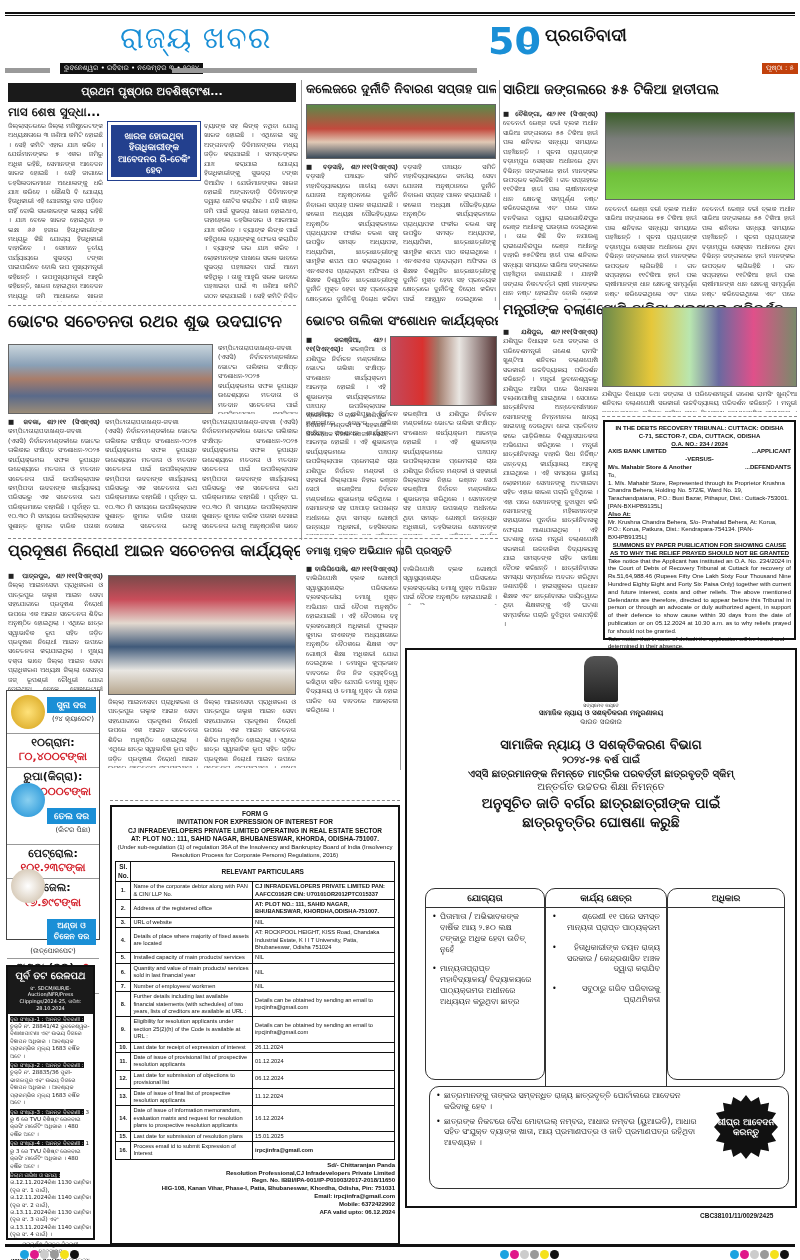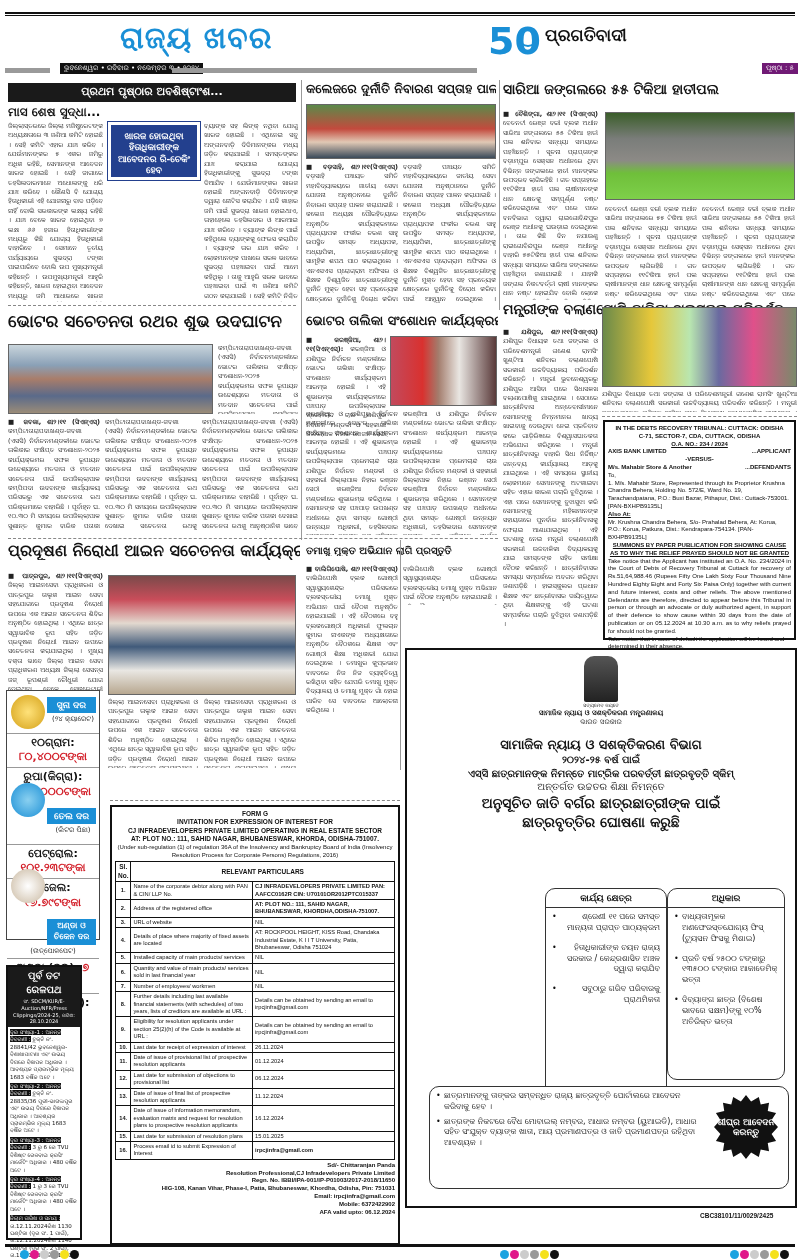--- a/index.html
+++ b/index.html
@@ -1,23 +1,23 @@
 <!DOCTYPE html>
 <html><head>
 <meta charset="utf-8">
 <style>
 *{box-sizing:border-box;margin:0;padding:0}
 body{width:800px;height:1260px;background:#fff;font-family:"DejaVu Sans",sans-serif;color:#111;position:relative;overflow:hidden;font-size:7px;line-height:1.35}
 .abs{position:absolute}
 .rule2{position:absolute;left:5px;right:5px;height:2px;background:#111}
 .grayband{position:absolute;height:5px;background:#9a9a9a}
-.mast{color:#1a8fd6;font-weight:bold;font-size:30px;letter-spacing:1px}
+.mast{color:#1a8fd6;font-weight:normal;font-size:30px;letter-spacing:1px}
 .datebox{background:#111;color:#fff;font-size:7px;padding:1px 4px}
 .brand{font-weight:bold;font-size:17px;color:#111}
-.pg{background:#701a75;color:#fff;font-size:7px;padding:1px 4px}
+.pg{background:#c2410c;color:#fff;font-size:7px;padding:1px 4px}
 .h1{font-weight:bold;color:#111;line-height:1.1;white-space:nowrap;overflow:hidden}
 .body{font-size:6.5px;line-height:1.45;color:#222;text-align:justify;overflow:hidden}
 .dl{font-weight:bold}
 .photo{background:linear-gradient(135deg,#6b7a5a,#a6896d 40%,#4a5d3f);border:1px solid #666}
 .blackbar{background:#1a1a1a;color:#fff;text-align:center;font-weight:bold;font-size:11px;padding:2px}
 .bluebox{background:#23408e;color:#fff;text-align:center;font-weight:bold;font-size:12px;padding:6px;line-height:1.25;border:3px solid #fff;outline:1px solid #23408e}
 .dash{border-top:1px dashed #888;position:absolute}
 .vline{position:absolute;width:1px;background:#999}
 .adbox{border:2px solid #111;background:#fff;position:absolute}
 table.eoi{border-collapse:collapse;width:100%;font-size:5.7px;font-family:"Liberation Sans",sans-serif}
@@ -145,21 +145,21 @@
   <div style="text-align:center;font-size:7px;margin-left:40px;padding:2px 0">(ଲିଟର ପିଛା)</div>
   <div class="price-line" style="margin-top:6px"><span>ପେଟ୍ରୋଲ: </span><span class="val">୧୦୧.୨୩ଟଙ୍କା</span></div>
   <div class="price-line"><span>ଡିଜେଲ: </span><span class="val">୯୬.୭୯ଟଙ୍କା</span></div>
   <div class="circ" style="left:4px;top:178px;width:34px;height:34px;background:radial-gradient(#fff,#c9b8a0)"></div>
   <div class="price-title" style="margin:6px 3px 0 40px;font-size:8px">ଅଣ୍ଡା ଓ ଚିକେନ ଦର</div>
   <div style="text-align:center;font-size:7px;padding:2px 0">(ଉତ୍ପୋଳପେଟ)</div>
   <div class="price-line"><span>ଅଣ୍ଡା (ଦର): </span><span class="val">୭ ଟଙ୍କା</span></div>
   <div class="price-line"><span>ଚିକେନ(କି.ଗ୍ରା): </span><span class="val">୨୨୦ଟଙ୍କା</span></div>
 </div>
 
-<div class="adbox" style="left:6px;top:965px;width:76px;height:275px;font-size:5.5px;line-height:1.35;padding:0">
+<div class="adbox" style="left:6px;top:965px;width:89px;height:275px;font-size:5.5px;line-height:1.35;padding:0">
   <div style="background:#1a1a1a;color:#fff;text-align:center;font-weight:bold;font-size:10px;padding:2px">ପୂର୍ବ ତଟ ରେଳପଥ</div>
   <div style="background:#1a1a1a;color:#fff;text-align:center;font-size:5px;padding:0 2px 2px">ସଂ. SDCM/KUR/E-Auction/NFR/Press Clippings/2024-25, ତାରିଖ: 28.10.2024</div>
   <div style="padding:2px">
     <div style="margin-bottom:2px"><span style="background:#111;color:#fff">ଦୂର ସଂଖ୍ୟା-1 : ଅନନ୍ତ ବିବରଣୀ :</span> <span>ଚୁକ୍ତି ନଂ. 28841/42 ଭୁବନେଶ୍ୱର-ବିଶାଖାପାଟଣା ଏବଂ ଉଭୟ ଦିଗରେ ବିଜ୍ଞାପନ ଅଧିକାର । ଆବଶ୍ୟକ ପ୍ରାରମ୍ଭିକ ମୂଲ୍ୟ 1683 ବର୍ଷିକ ଅଟେ ।</span></div>
     <div style="margin-bottom:2px"><span style="background:#111;color:#fff">ଦୂର ସଂଖ୍ୟା-2 : ଅନନ୍ତ ବିବରଣୀ :</span> <span>ଚୁକ୍ତି ନଂ. 28835/36 ପୁରୀ-ଭାଗଲପୁର ଏବଂ ଉଭୟ ଦିଗରେ ବିଜ୍ଞାପନ ଅଧିକାର । ଆବଶ୍ୟକ ପ୍ରାରମ୍ଭିକ ମୂଲ୍ୟ 1683 ବର୍ଷିକ ଅଟେ ।</span></div>
     <div style="margin-bottom:2px"><span style="background:#111;color:#fff">ଦୂର ସଂଖ୍ୟା-3 : ଅନନ୍ତ ବିବରଣୀ :</span> <span>3 ରୁ 6 ରେ TVU ବିଶିଷ୍ଟ ରେଳବାଇ କ୍ରସିଂ ମାର୍କେଟିଂ ଅଧିକାର । 480 ବର୍ଷିକ ଅଟେ ।</span></div>
     <div style="margin-bottom:2px"><span style="background:#111;color:#fff">ଦୂର ସଂଖ୍ୟା-4 : ଅନନ୍ତ ବିବରଣୀ :</span> <span>1 ରୁ 3 ରେ TVU ବିଶିଷ୍ଟ ରେଳବାଇ କ୍ରସିଂ ମାର୍କେଟିଂ ଅଧିକାର । 480 ବର୍ଷିକ ଅଟେ ।</span></div>
     <div style="margin-bottom:2px"><span style="background:#111;color:#fff">ନିଲାମ ତାରିଖ ଓ ସମୟ :</span> <span>ତା.12.11.2024ରିଖ 1130 ଘଣ୍ଟିକା (ଦୂର ସଂ. 1 ପାଇଁ), ତା.12.11.2024ରିଖ 1140 ଘଣ୍ଟିକା (ଦୂର ସଂ. 2 ପାଇଁ), ତା.13.11.2024ରିଖ 1130 ଘଣ୍ଟିକା (ଦୂର ସଂ. 3 ପାଇଁ) ଏବଂ ତା.13.11.2024ରିଖ 1140 ଘଣ୍ଟିକା (ଦୂର ସଂ. 4 ପାଇଁ) ।</span></div>
     <div style="text-align:center">ସମ୍ପୂର୍ଣ୍ଣ ବିସ୍ତୃତ ବିବରଣୀ ୱେବସାଇଟ୍</div>
     <div style="text-align:center"><span style="font-weight:bold;font-family:'Liberation Sans',sans-serif;font-size:6px">www.ireps.gov.in</span><span>ରେ ଉପଲବ୍ଧ ଅଟେ ।</span></div>
@@ -282,35 +282,37 @@
   <div style="font-size:5px">ସତ୍ୟମେବ ଜୟତେ</div>
   <div style="font-size:7px;font-weight:bold">ସାମାଜିକ ନ୍ୟାୟ ଓ ସଶକ୍ତିକରଣ ମନ୍ତ୍ରଣାଳୟ</div>
   <div style="font-size:7px">ଭାରତ ସରକାର</div>
   <div style="font-size:13px;font-weight:bold;margin-top:8px">ସାମାଜିକ ନ୍ୟାୟ ଓ ସଶକ୍ତିକରଣ ବିଭାଗ</div>
   <div style="font-size:10px;font-weight:bold">୨୦୨୪-୨୫ ବର୍ଷ ପାଇଁ</div>
   <div style="font-size:10px;font-weight:bold">ଏସ୍‌ସି ଛାତ୍ରମାନଙ୍କ ନିମନ୍ତେ ମାଟ୍ରିକ ପରବର୍ତ୍ତୀ ଛାତ୍ରବୃତ୍ତି ସ୍କିମ୍</div>
   <div style="font-size:10px;font-weight:normal">ଅନ୍ତର୍ଗତ ଉଚ୍ଚତର ଶିକ୍ଷା ନିମନ୍ତେ</div>
   <div style="font-size:14px;font-weight:bold">ଅନୁସୂଚିତ ଜାତି ବର୍ଗର ଛାତ୍ରଛାତ୍ରୀଙ୍କ ପାଇଁ</div>
   <div style="font-size:14px;font-weight:bold">ଛାତ୍ରବୃତ୍ତିର ଘୋଷଣା କରୁଛି</div>
 
+  <div class="colbox" style="left:18px;top:238px;width:120px;height:192px">
+    <div class="colhead">ଯୋଗ୍ୟତା</div>
+    <ul class="bul" style="text-align:left">
+        <li>ପିତାମାତା / ଅଭିଭାବକଙ୍କ ବାର୍ଷିକ ଆୟ ୨.୫୦ ଲକ୍ଷ ଟଙ୍କାରୁ ଅଧିକ ହେବା ଉଚିତ୍ ନୁହେଁ</li>
+        <li>ମାନ୍ୟତାପ୍ରାପ୍ତ ମହାବିଦ୍ୟାଳୟ/ ବିଦ୍ୟାଳୟରେ ପାଠ୍ୟକ୍ରମର ଅଧୀନରେ ଅଧ୍ୟୟନ କରୁଥିବା ଛାତ୍ର</li>
+      </ul>
+  </div>
   <div class="colbox" style="left:138px;top:238px;width:122px;height:228px">
     <div class="colhead">କାର୍ଯ୍ୟ କ୍ଷେତ୍ର</div>
     <ul class="bul" style="text-align:right">
         <li>ଶ୍ରେଣୀ ୧୧ ପରେ ସମସ୍ତ ମାନ୍ୟତା ପ୍ରାପ୍ତ ପାଠ୍ୟକ୍ରମ</li>
         <li>ହିତାଧିକାରୀଙ୍କ ଚୟନ ରାଜ୍ୟ ସରକାର / କେନ୍ଦ୍ରଶାସିତ ଅଞ୍ଚଳ ଦ୍ୱାରା କରାଯିବ</li>
         <li>ସବୁଠାରୁ ଗରିବ ପରିବାରକୁ ପ୍ରାଥମିକତା</li>
       </ul>
   </div>
   <div class="colbox" style="left:260px;top:238px;width:118px;height:192px">
     <div class="colhead">ଅଧିକାର</div>
-    <ul class="bul" style="text-align:left">
-        <li>ବାଧ୍ୟତାମୂଳକ ଅଣଫେରସ୍ତଯୋଗ୍ୟ ଫିସ୍ (ଟ୍ୟୁସନ ଫିସକୁ ମିଶାଇ)</li>
-        <li>ପ୍ରତି ବର୍ଷ ୨୫୦୦ ଟଙ୍କାରୁ ୧୩୫୦୦ ଟଙ୍କାର ଆକାଡେମିକ୍ ଭତ୍ତା</li>
-        <li>ଦିବ୍ୟାଙ୍ଗ ଛାତ୍ର (ବିଶେଷ ଭାବରେ ସକ୍ଷମ)ଙ୍କୁ ୧୦% ଅତିରିକ୍ତ ଭତ୍ତା</li>
-      </ul>
   </div>
 
   <div class="colbox" style="left:22px;top:436px;width:360px;height:103px;text-align:left">
     <ul class="bul" style="width:280px">
         <li style="margin-bottom:4px">ଛାତ୍ରମାନଙ୍କୁ ତାଙ୍କର ସମ୍ବନ୍ଧିତ ରାଜ୍ୟ ଛାତ୍ରବୃତ୍ତି ପୋର୍ଟାଲରେ ଆବେଦନ କରିବାକୁ ହେବ ।</li>
         <li>ଛାତ୍ରଙ୍କ ନିକଟରେ ବୈଧ ମୋବାଇଲ୍ ନମ୍ବର, ଆଧାର ନମ୍ବର (ୟୁଆଇଡି), ଆଧାର ସହିତ ସଂଯୁକ୍ତ ବ୍ୟାଙ୍କ ଖାତା, ଆୟ ପ୍ରମାଣପତ୍ର ଓ ଜାତି ପ୍ରମାଣପତ୍ର ରହିଥିବା ଆବଶ୍ୟକ ।</li>
       </ul>
     <div class="starburst" style="right:10px;top:8px">ଶୀଘ୍ର ଆବେଦନ କରନ୍ତୁ</div>
   </div>
 

